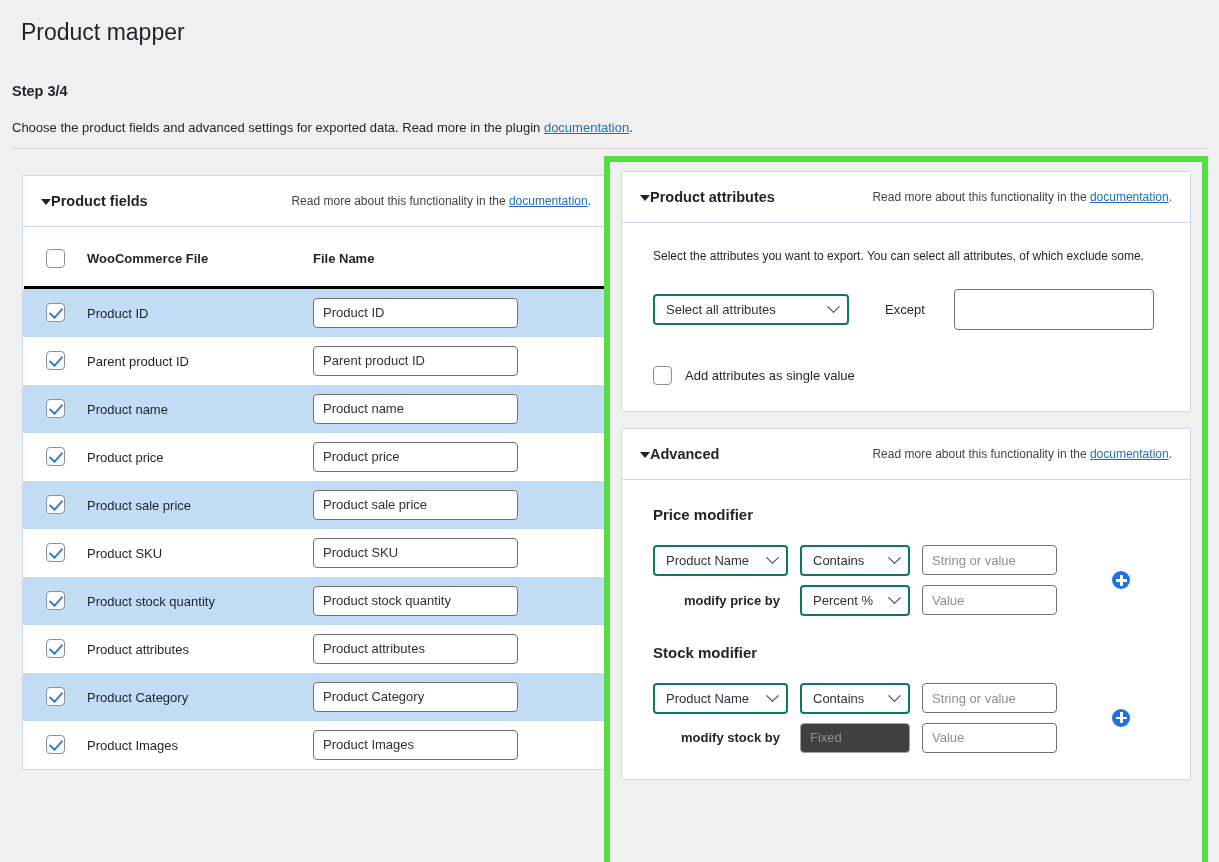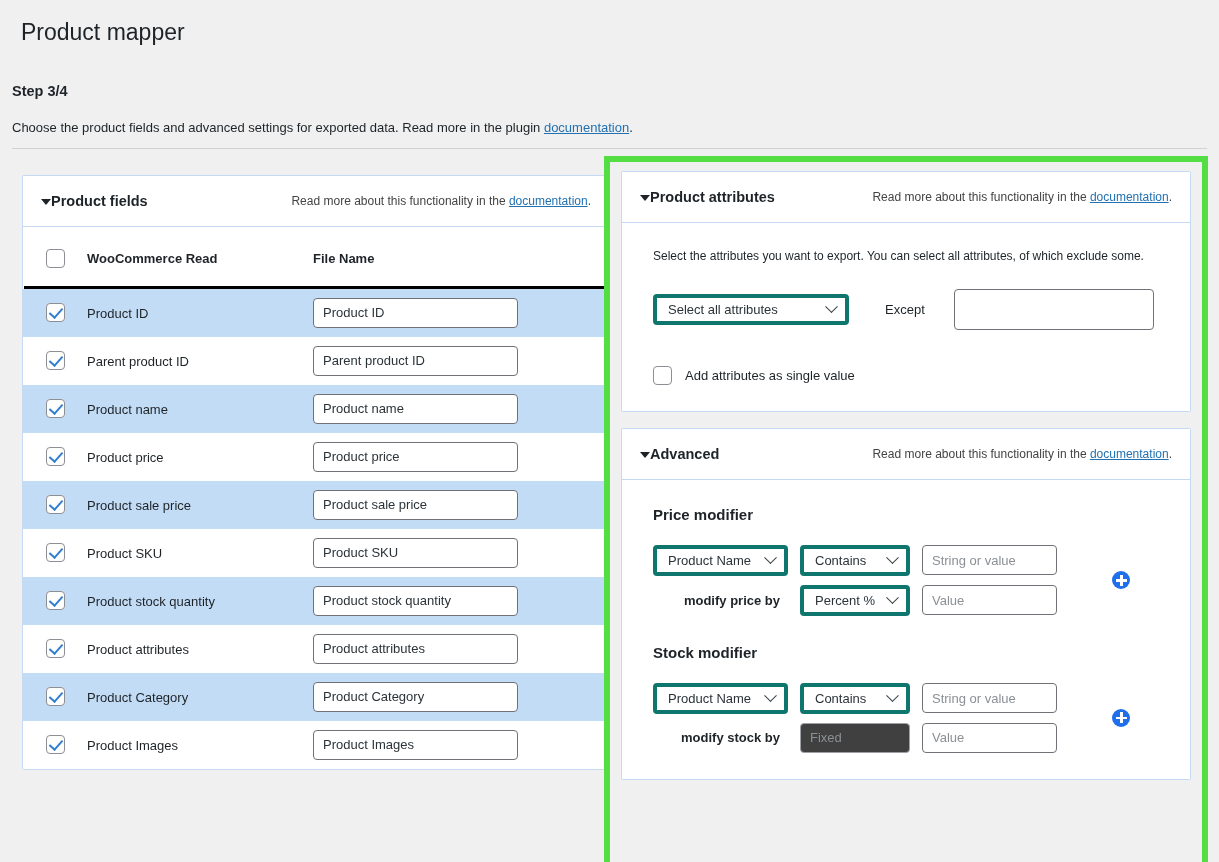--- a/index.html
+++ b/index.html
@@ -150,21 +150,21 @@
     color: #2b3338;
     padding: 0 9px;
     outline: none;
   }
   .txt::placeholder { color: #8b9095; }
   .txt:disabled { background: #404040; color: #9aa0a5; border-color: #9ea2a6; }
   .file-input { width: 205px; }
 
   .sel {
     height: 31px;
-    border: 4px solid #0f766e;
+    border: 2px solid #0f766e;
     border-radius: 4px;
     background: #fff;
     display: flex;
     align-items: center;
     justify-content: space-between;
     padding: 0 9px 0 11px;
     font-size: 13px;
     color: #2b3338;
     cursor: pointer;
   }
@@ -263,21 +263,21 @@
           <span>Read more about this functionality in the </span><a class="link">documentation</a><span>.</span>
         </div>
       </div>
 
       <div class="card-body">
         <div class="thead-cells">
           <div class="c-check">
             <span class="cb"></span>
           </div>
           <div class="c-name">
-            <span class="th-label">WooCommerce Read</span>
+            <span class="th-label">WooCommerce File</span>
           </div>
           <div class="c-file">
             <span class="th-label">File Name</span>
           </div>
         </div>
         <div class="black-rule"></div>
 
         <div id="field-rows">
             <div class="row zebra">
               <div class="c-check">

